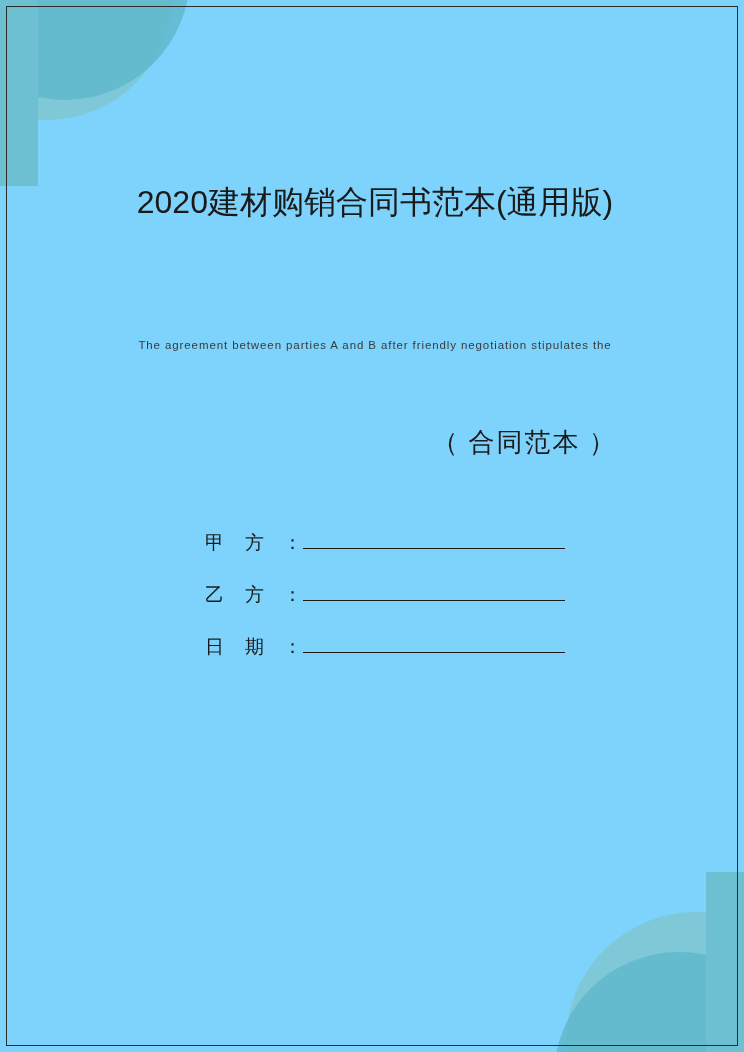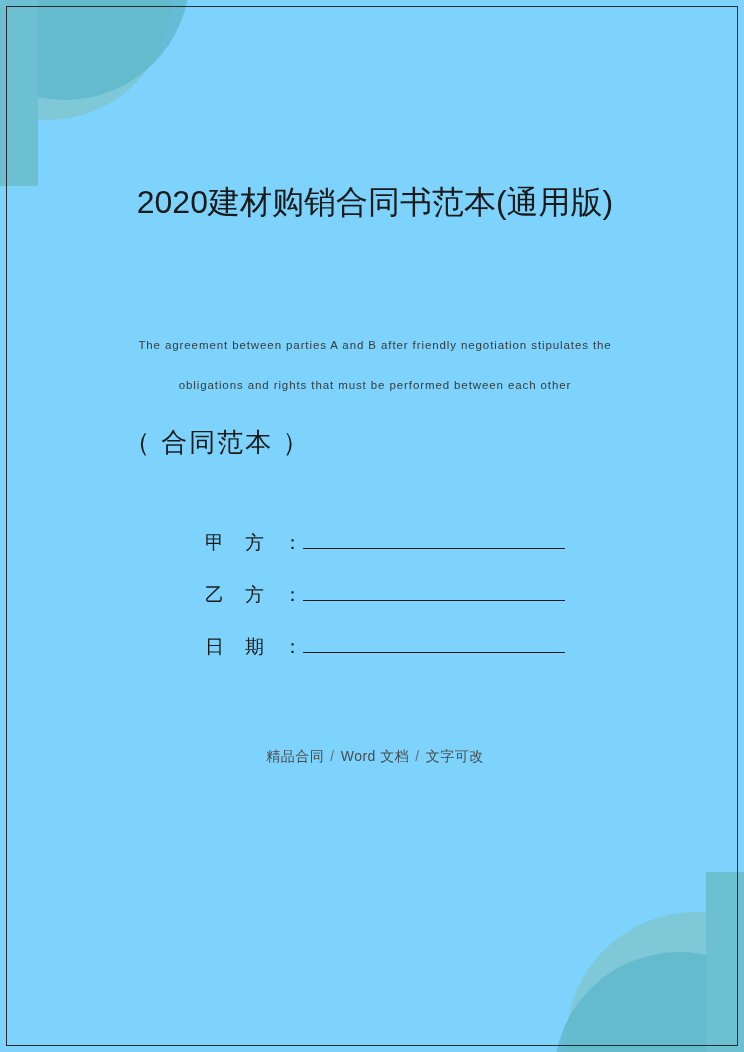--- a/index.html
+++ b/index.html
@@ -122,25 +122,25 @@
     text-align: center;
     font-family: Liberation Sans, sans-serif;
     font-size: 11.5px;
     line-height: 40px;
     color: #3a3a3a;
     letter-spacing: 0.9px;
   }
 
   .bracket-line {
     position: absolute;
-    left: 124px;
+    left: 107px;
     top: 425px;
     width: 510px;
-    text-align: left;
-    font-family: Liberation Sans, sans-serif;
+    text-align: right;
+    font-family: Liberation Serif, serif;
     font-size: 26px;
     color: #1a1a1a;
     letter-spacing: 2px;
   }
 
   .fields {
     position: absolute;
     left: 205px;
     top: 528px;
     width: 360px;
@@ -197,21 +197,20 @@
   <div class="deco deco-br-block"></div>
 
   <div class="frame"></div>
 
   <div class="content">
 
     <div class="doc-title">2020建材购销合同书范本(通用版)</div>
 
     <div class="subtitle-en">
       <div>The agreement between parties A and B after friendly negotiation stipulates the</div>
-      <div>obligations and rights that must be performed between each other</div>
     </div>
 
     <div class="bracket-line">（ 合同范本 ）</div>
 
     <div class="fields">
 
       <div class="field-row">
         <span class="field-label">甲　方</span>
         <span class="field-colon">：</span>
         <span class="field-line"></span>
@@ -224,18 +223,15 @@
       </div>
 
       <div class="field-row">
         <span class="field-label">日　期</span>
         <span class="field-colon">：</span>
         <span class="field-line"></span>
       </div>
 
     </div>
 
-    <div class="footer-note">
-      <span>精品合同</span><span class="sep">/</span><span>Word 文档</span><span class="sep">/</span><span>文字可改</span>
-    </div>
 
   </div>
 </div>
 
 </body></html>

